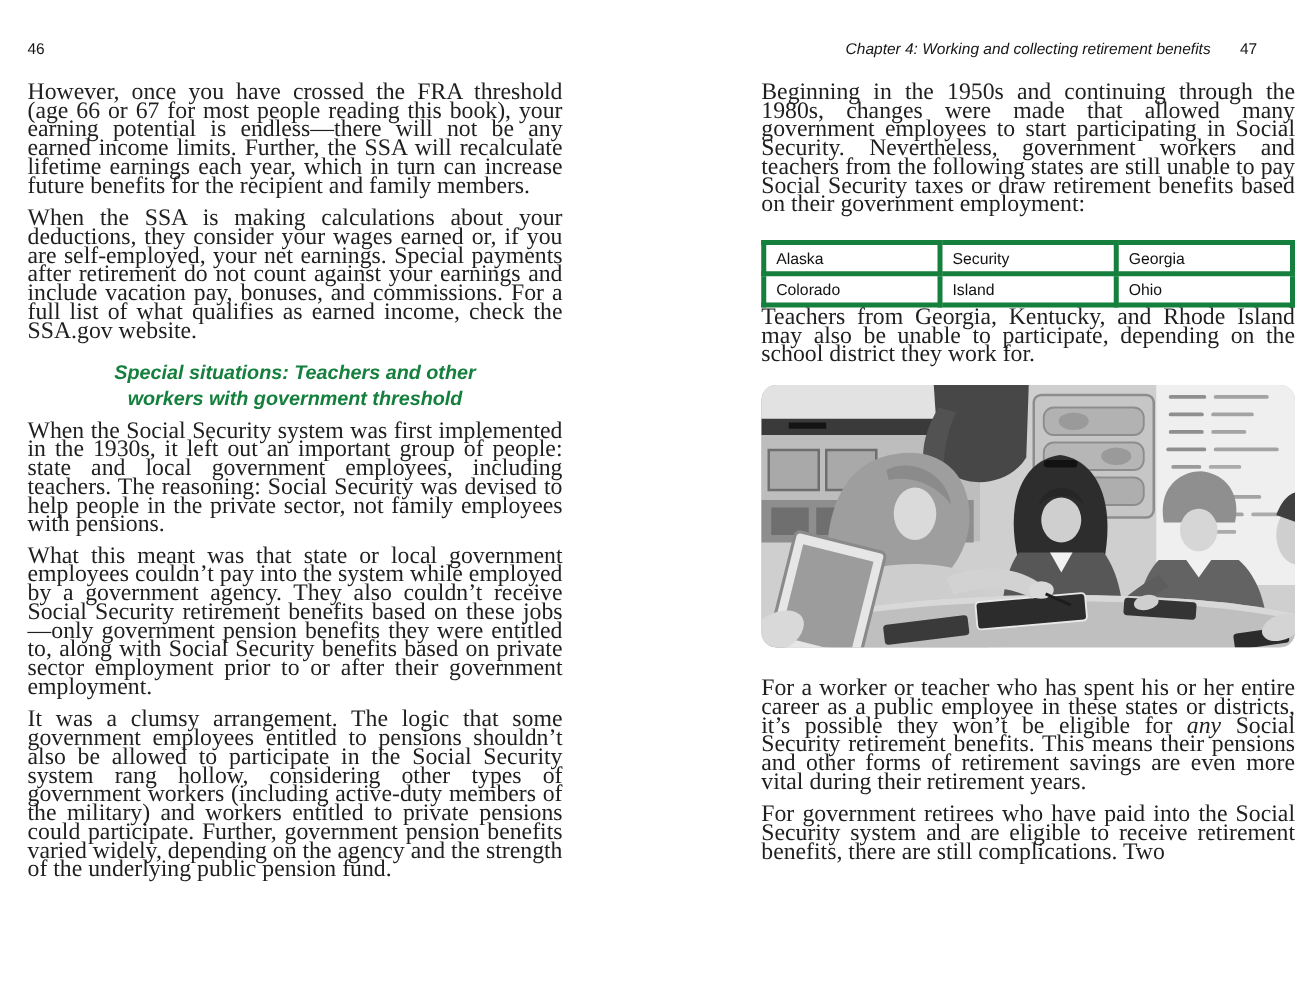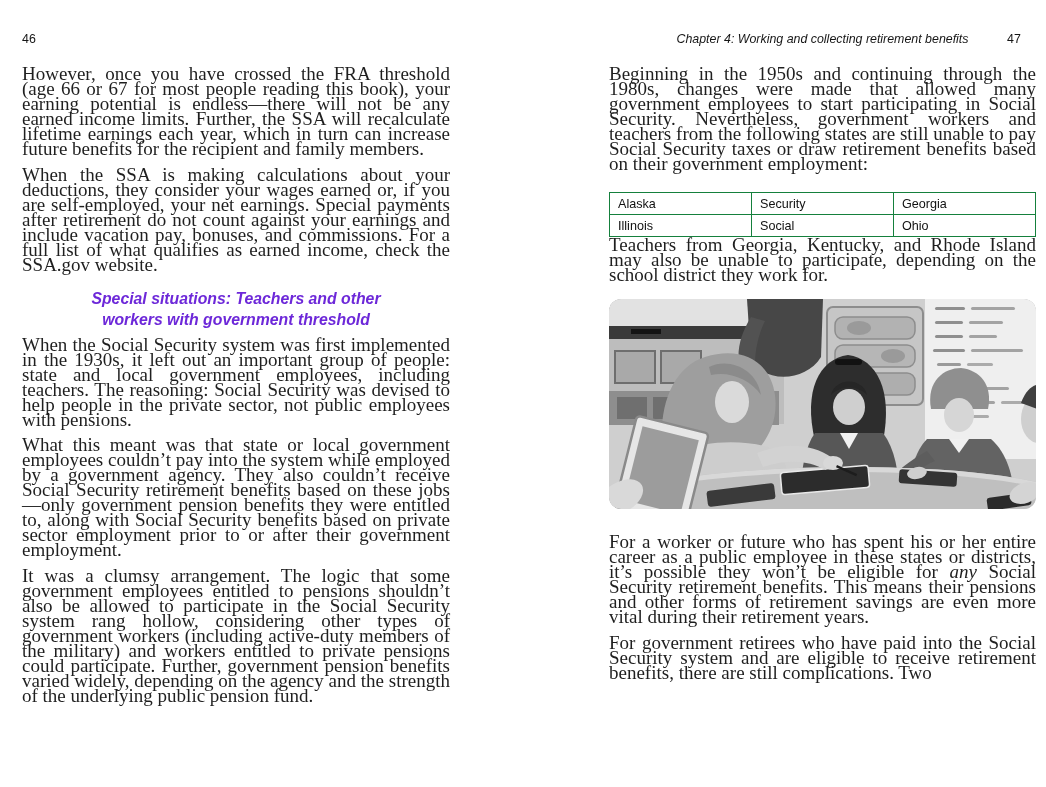--- a/index.html
+++ b/index.html
@@ -16,49 +16,49 @@
   .page-right{left:585px;width:427px;margin-left:24px;}
 
   .running-header{
     display:grid;grid-template-columns:44px 1fr 44px;align-items:baseline;
     font-family:"Liberation Sans", sans-serif;
     font-size:12.4px;color:#161616;height:14px;
   }
   .running-title{font-style:italic;text-align:center;}
   .pagenum{font-style:normal;}
   .pagenum.left{text-align:left;}
-  .pagenum.right{text-align:center;}
+  .pagenum.right{text-align:left;}
 
   .body-copy{margin-top:20px;}
   p.para{
     margin:0 0 10.5px 0;
     font-size:19px;line-height:15px;
     text-align:justify;
     hyphens:auto;-webkit-hyphens:auto;
   }
   p.para:last-child{margin-bottom:0;}
 
   h2.section-heading{
     margin:16px 0 7px 0;
     font-family:"Liberation Sans", sans-serif;
     font-style:italic;font-weight:bold;
     font-size:15.8px;line-height:21px;
-    text-align:center;color:#6d28d9;
+    text-align:center;color:#15803d;
   }
 
   table.states{
     border-collapse:collapse;
     width:100%;
     margin:21px 0 0 0;
     font-family:"Liberation Sans", sans-serif;
     font-size:12.6px;color:#111;
     table-layout:fixed;
   }
   table.states td{
-    border:1px solid #15803d;
+    border:4px solid #15803d;
     padding:3px 8px;height:15px;
     vertical-align:middle;
   }
   table.states tr.alt td{background:#d6d6d6;}
   .after-table{margin-top:28px;}
 
   .photo-frame{
     margin:17px 0 25px 0;
     width:427px;height:210px;
     border-radius:12px;overflow:hidden;
@@ -79,21 +79,21 @@
 
     <div class="body-copy">
       <p class="para">However, once you have crossed the FRA threshold (age 66 or 67 for most people reading this book), your earning potential is endless—there will not be any earned income limits. Further, the SSA will recalculate lifetime earnings each year, which in turn can increase future benefits for the recipient and family members.</p>
       <p class="para">When the SSA is making calculations about your deductions, they consider your wages earned or, if you are self-employed, your net earnings. Special payments after retirement do not count against your earnings and include vacation pay, bonuses, and commissions. For a full list of what qualifies as earned income, check the SSA.gov website.</p>
 
       <h2 class="section-heading">
         <span style="display:block">Special situations: Teachers and other</span>
         <span style="display:block">workers with government threshold</span>
       </h2>
 
-      <p class="para">When the Social Security system was first implemented in the 1930s, it left out an important group of people: state and local government employees, including teachers. The reasoning: Social Security was devised to help people in the private sector, not public employees with pensions.</p>
+      <p class="para">When the Social Security system was first implemented in the 1930s, it left out an important group of people: state and local government employees, including teachers. The reasoning: Social Security was devised to help people in the private sector, not family employees with pensions.</p>
       <p class="para">What this meant was that state or local government employees couldn’t pay into the system while employed by a government agency. They also couldn’t receive Social Security retirement benefits based on these jobs—only government pension benefits they were entitled to, along with Social Security benefits based on private sector employment prior to or after their government employment.</p>
       <p class="para">It was a clumsy arrangement. The logic that some government employees entitled to pensions shouldn’t also be allowed to participate in the Social Security system rang hollow, considering other types of government workers (including active-duty members of the military) and workers entitled to private pensions could participate. Further, government pension benefits varied widely, depending on the agency and the strength of the underlying public pension fund.</p>
     </div>
   </div>
 
   <div class="page page-right">
     <div class="running-header">
       <span></span>
       <span class="running-title">Chapter 4: Working and collecting retirement benefits</span>
       <span class="pagenum right">47</span>
@@ -103,22 +103,22 @@
       <p class="para">Beginning in the 1950s and continuing through the 1980s, changes were made that allowed many government employees to start participating in Social Security. Nevertheless, government workers and teachers from the following states are still unable to pay Social Security taxes or draw retirement benefits based on their government employment:</p>
 
       <table class="states">
         <tbody>
           <tr>
             <td>Alaska</td>
             <td>Security</td>
             <td>Georgia</td>
           </tr>
           <tr>
-            <td>Illinois</td>
-            <td>Social</td>
+            <td>Colorado</td>
+            <td>Island</td>
             <td>Ohio</td>
           </tr>
         </tbody>
       </table>
 
       <p class="para after-table">Teachers from Georgia, Kentucky, and Rhode Island may also be unable to participate, depending on the school district they work for.</p>
 
       <div class="photo-frame">
         <svg width="427" height="210" viewBox="0 0 427 210" xmlns="http://www.w3.org/2000/svg">
           <defs>
@@ -227,20 +227,20 @@
             <g transform="rotate(14 60 170)">
               <rect x="16" y="126" width="74" height="94" rx="4" fill="#e6e6e6" stroke="#8a8a8a" stroke-width="2.5"></rect>
               <rect x="24" y="135" width="58" height="76" fill="#9c9c9c"></rect>
             </g>
             <ellipse cx="12" cy="198" rx="24" ry="15" fill="#d9d9d9" transform="rotate(-30 12 198)"></ellipse>
           </g>
         </svg>
       </div>
 
       <p class="para">
-        <span>For a worker or future who has spent his or her entire career as a public employee in these states or districts, it’s possible they won’t be eligible for </span><span class="italic">any</span><span> Social Security retirement benefits. This means their pensions and other forms of retirement savings are even more vital during their retirement years.</span>
+        <span>For a worker or teacher who has spent his or her entire career as a public employee in these states or districts, it’s possible they won’t be eligible for </span><span class="italic">any</span><span> Social Security retirement benefits. This means their pensions and other forms of retirement savings are even more vital during their retirement years.</span>
       </p>
 
       <p class="para">For government retirees who have paid into the Social Security system and are eligible to receive retirement benefits, there are still complications. Two</p>
     </div>
   </div>
 
 </div>
 
 </body></html>

